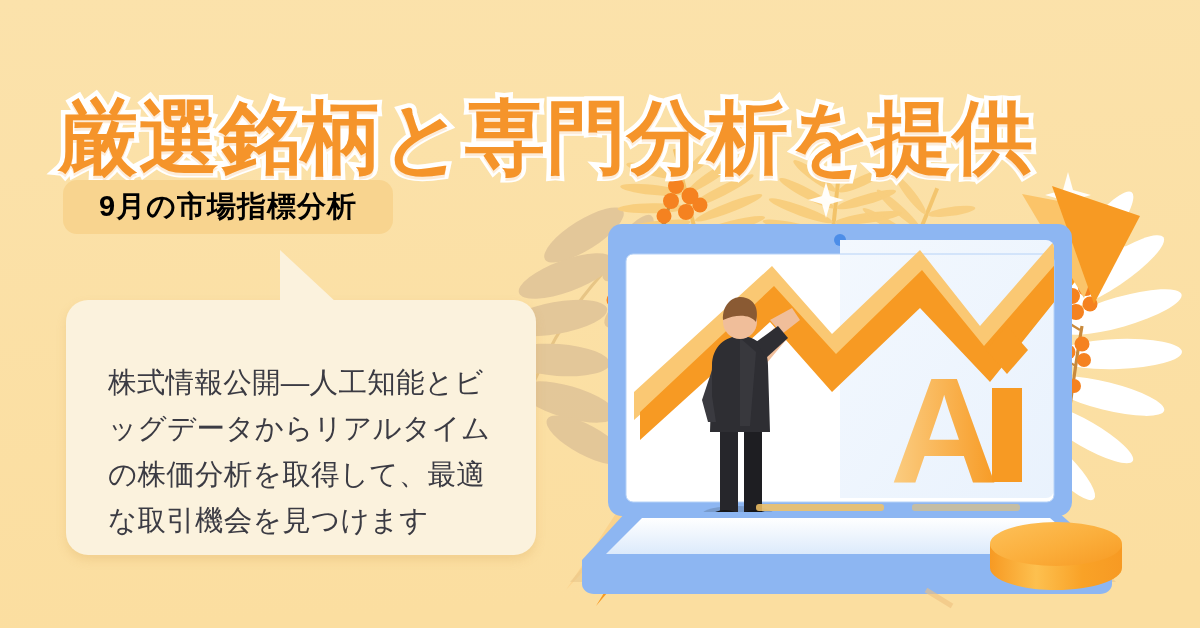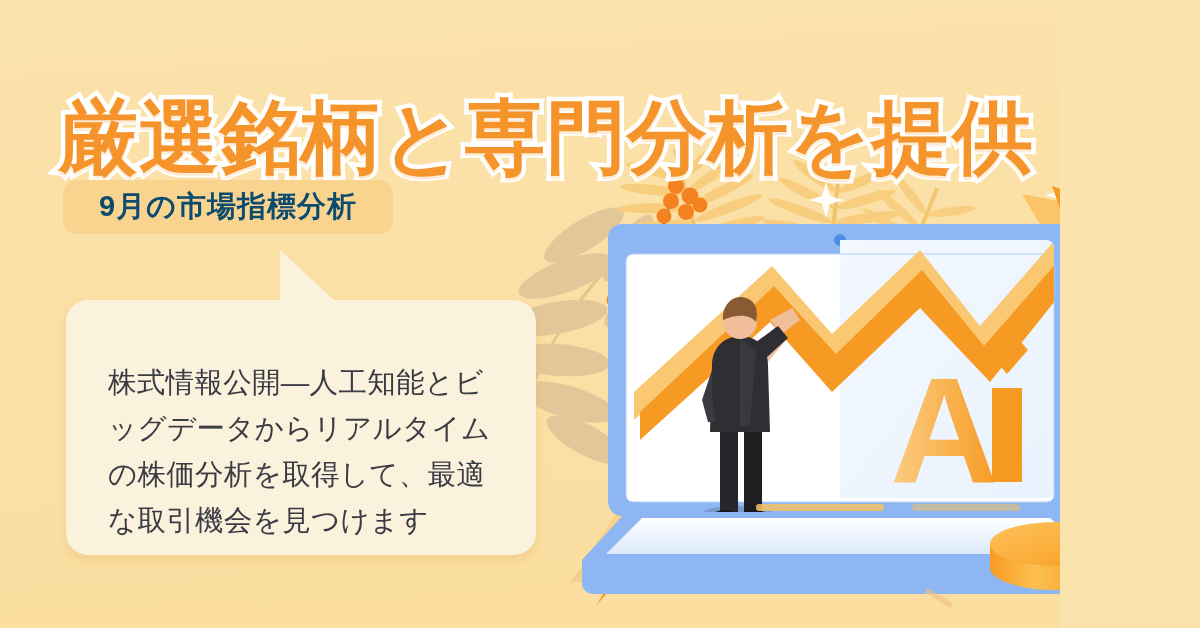--- a/index.html
+++ b/index.html
@@ -3,21 +3,21 @@
 <meta charset="utf-8">
 <title>Banner</title>
 <style>
   html,body{margin:0;padding:0;}
   body{
     width:1200px;height:628px;overflow:hidden;
     font-family:"Liberation Sans","DejaVu Sans",sans-serif;
     background:#FBE3AE;
   }
   #banner{
-    position:relative;width:1060px;height:628px;overflow:hidden;
+    position:relative;width:1200px;height:628px;overflow:hidden;
     background:linear-gradient(175deg,#FBE2AB 0%,#FBE0A6 45%,#FBDFA2 100%);
   }
 
   
   .deco{position:absolute;pointer-events:none;}
   #deco-svg{position:absolute;left:0;top:0;width:1200px;height:628px;}
 
   
   #headline{
     position:absolute;left:58px;top:44px;
@@ -32,21 +32,21 @@
   
   #badge{
     position:absolute;left:63px;top:180px;
     height:54px;min-width:330px;
     background:#F8D48F;
     border-radius:14px 14px 14px 14px;
     display:flex;align-items:center;justify-content:center;
     padding:0 34px;box-sizing:border-box;
   }
   #badge-label{
-    font-size:29px;font-weight:bold;color:#0c4a6e;letter-spacing:1px;white-space:nowrap;
+    font-size:29px;font-weight:bold;color:#000000;letter-spacing:1px;white-space:nowrap;
   }
 
   
   #card{
     position:absolute;left:66px;top:300px;width:470px;height:255px;
     background:#FBF2DD;
     border-radius:22px;
     box-shadow:0 5px 10px rgba(214,165,86,.25);
   }
   #card-tail{

